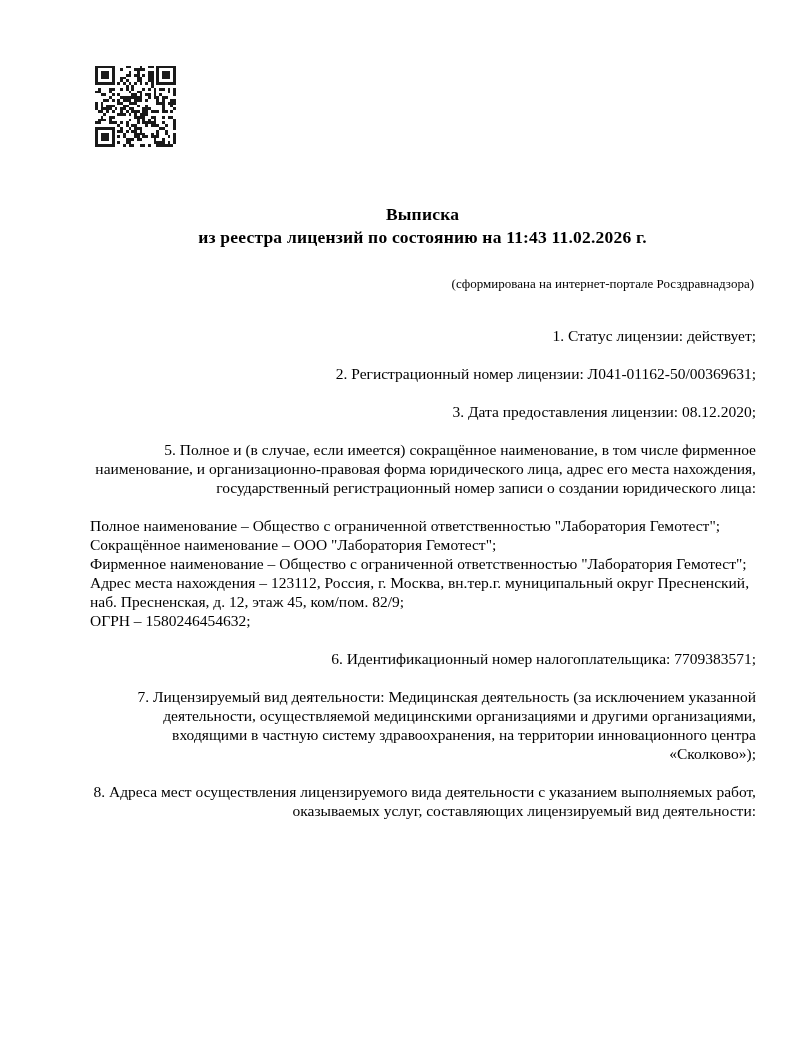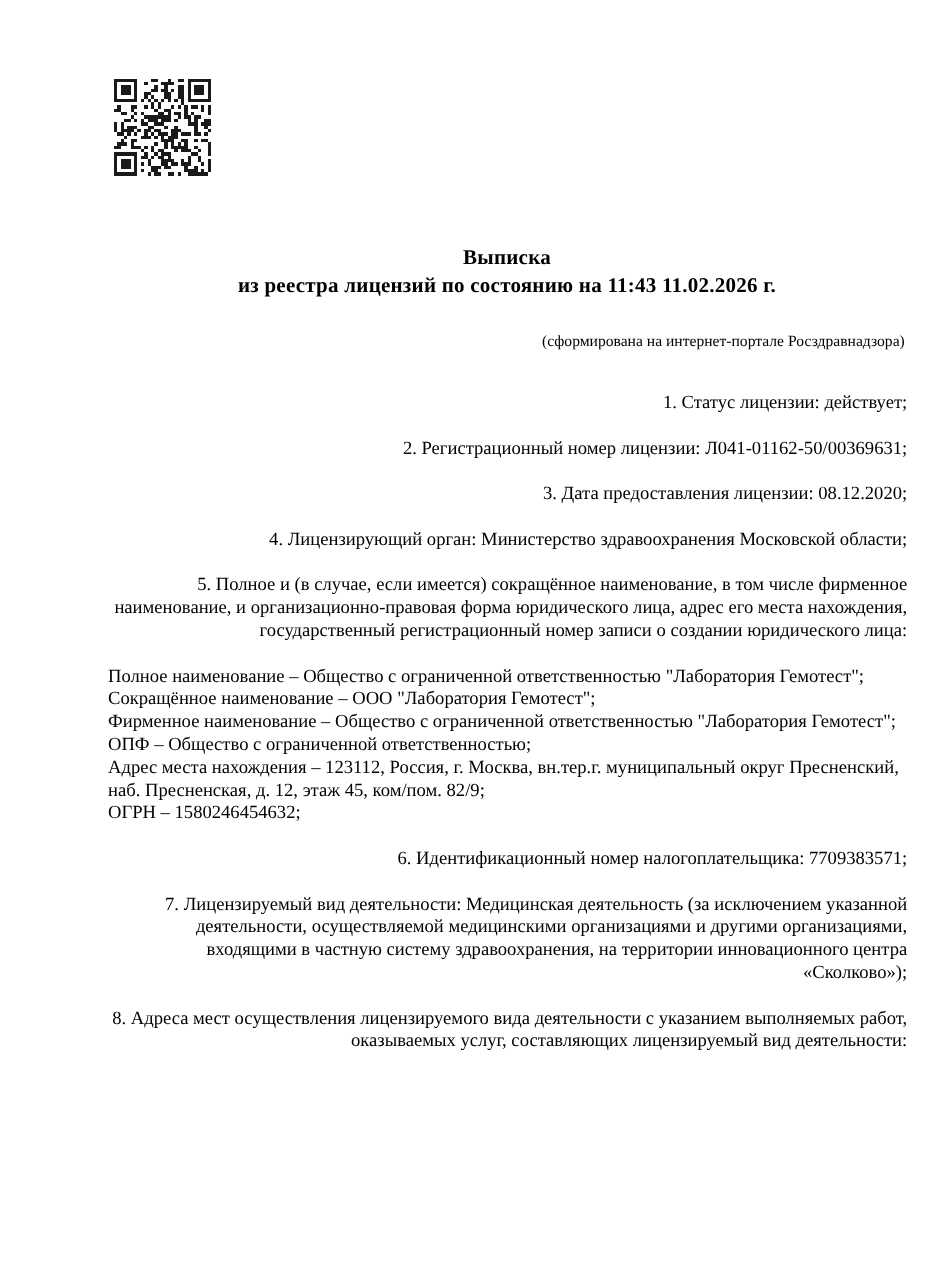--- a/index.html
+++ b/index.html
@@ -430,28 +430,26 @@
     <div>Выписка</div>
     <div>из реестра лицензий по состоянию на 11:43 11.02.2026 г.</div>
   </div>
 
   <div class="subtitle">(сформирована на интернет-портале Росздравнадзора)</div>
 
   <div class="content">
     <p class="para">1. Статус лицензии: действует;</p>
     <p class="para">2. Регистрационный номер лицензии: Л041-01162-50/00369631;</p>
     <p class="para">3. Дата предоставления лицензии: 08.12.2020;</p>
-    <p class="para">4. Лицензирующий орган: Министерство здравоохранения Московской области;</p>
     <p class="para">5. Полное и (в случае, если имеется) сокращённое наименование, в том числе фирменное наименование, и организационно-правовая форма юридического лица, адрес его места нахождения, государственный регистрационный номер записи о создании юридического лица:</p>
 
     <div class="entity-block">
       <div class="entity-line">Полное наименование – Общество с ограниченной ответственностью "Лаборатория Гемотест";</div>
       <div class="entity-line">Сокращённое наименование – ООО "Лаборатория Гемотест";</div>
       <div class="entity-line">Фирменное наименование – Общество с ограниченной ответственностью "Лаборатория Гемотест";</div>
-      <div class="entity-line">ОПФ – Общество с ограниченной ответственностью;</div>
       <div class="entity-line">Адрес места нахождения – 123112, Россия, г. Москва, вн.тер.г. муниципальный округ Пресненский, наб. Пресненская, д. 12, этаж 45, ком/пом. 82/9;</div>
       <div class="entity-line">ОГРН – 1580246454632;</div>
     </div>
 
     <p class="para">6. Идентификационный номер налогоплательщика: 7709383571;</p>
     <p class="para">7. Лицензируемый вид деятельности: Медицинская деятельность (за исключением указанной деятельности, осуществляемой медицинскими организациями и другими организациями, входящими в частную систему здравоохранения, на территории инновационного центра «Сколково»);</p>
     <p class="para">8. Адреса мест осуществления лицензируемого вида деятельности с указанием выполняемых работ, оказываемых услуг, составляющих лицензируемый вид деятельности:</p>
   </div>
 
 </div>

